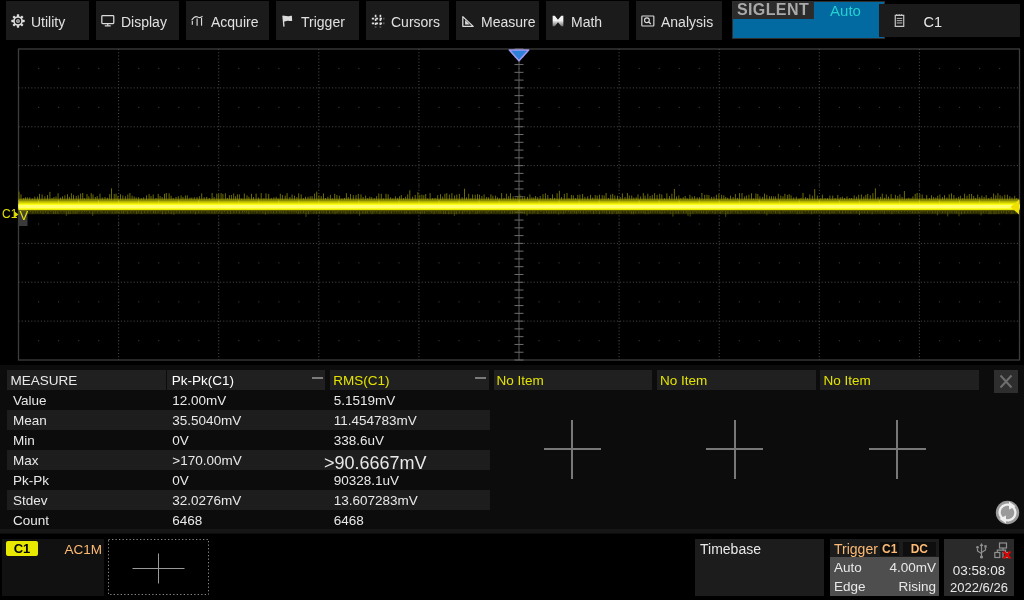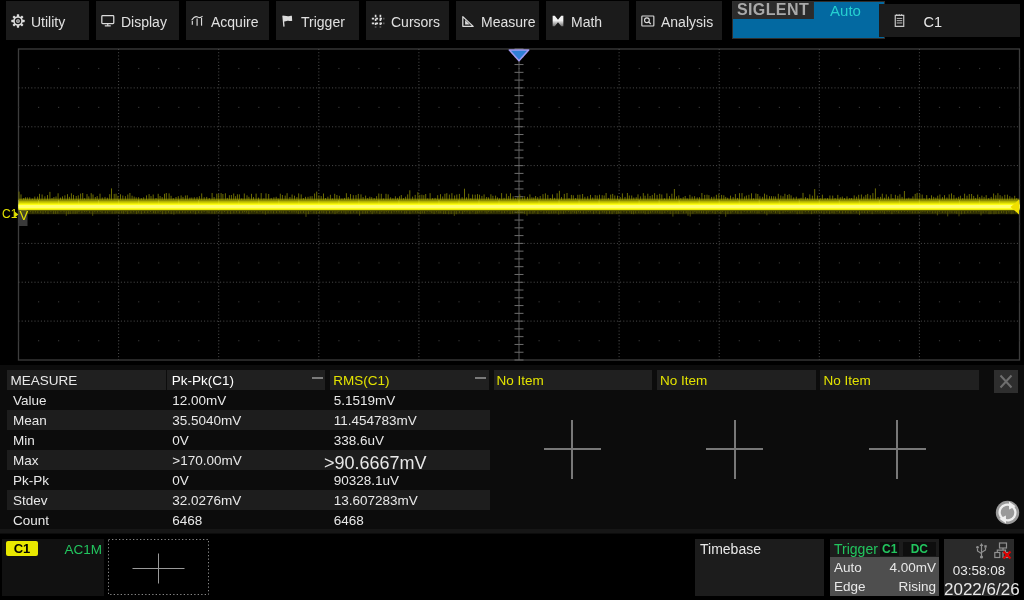--- a/index.html
+++ b/index.html
@@ -1,19 +1,19 @@
 <!DOCTYPE html>
 <html><head><meta charset="utf-8"><style>
 *{margin:0;padding:0;box-sizing:border-box}
 html,body{width:1024px;height:600px;background:#000;font-family:"Liberation Sans",sans-serif;overflow:hidden;position:relative}
 .abs{position:absolute}
 .menuitem{position:absolute;top:1px;height:39px;width:83px;background:#1b1b1b;color:#e0e0e0;font-size:14px}
 .menuitem span{position:absolute;left:25px;top:13px}
 .menuitem svg{position:absolute;left:5px;top:13px;width:14px;height:14px}
-.yel{color:#22c55e}
+.yel{color:#fdba74}
 .wht{color:#e8e8e8}
 </style></head>
 <body>
 
 <div class="menuitem" style="left:6px">
  <svg width="17" height="17" viewBox="0 0 17 17" fill="#dcdcdc">
       <rect x="7.1" y="0.4" width="2.8" height="3.2" rx="0.6" transform="rotate(0 8.5 8.5)"></rect>
       <rect x="7.1" y="0.4" width="2.8" height="3.2" rx="0.6" transform="rotate(45 8.5 8.5)"></rect>
       <rect x="7.1" y="0.4" width="2.8" height="3.2" rx="0.6" transform="rotate(90 8.5 8.5)"></rect>
       <rect x="7.1" y="0.4" width="2.8" height="3.2" rx="0.6" transform="rotate(135 8.5 8.5)"></rect>
@@ -759,14 +759,14 @@
     <svg class="abs" style="left:50px;top:3px" width="18" height="18" viewBox="0 0 18 18">
 <g stroke="#909090" stroke-width="1.2" fill="none">
 <rect x="5.5" y="1" width="7" height="5"></rect>
 <rect x="0.8" y="10.5" width="5" height="5"></rect>
 <rect x="9" y="10.5" width="5" height="5"></rect>
 <path d="M9 6 V8.2 M3.3 10.5 V8.2 H11.5 V10.5"></path>
 </g>
 <path d="M9.5 9.5 L16.5 16.5 M16.5 9.5 L9.5 16.5" stroke="#e00000" stroke-width="2.2"></path>
 </svg>
     <div class="abs wht" style="left:0;top:23.5px;width:70px;text-align:center;font-size:13.5px">03:58:08</div>
-    <div class="abs wht" style="left:0;top:40.5px;width:70px;text-align:center;font-size:17px">2022/6/26</div>
+    <div class="abs wht" style="left:0;top:40.5px;width:70px;text-align:center;font-size:13px">2022/6/26</div>
   </div>
 
 </body></html>

